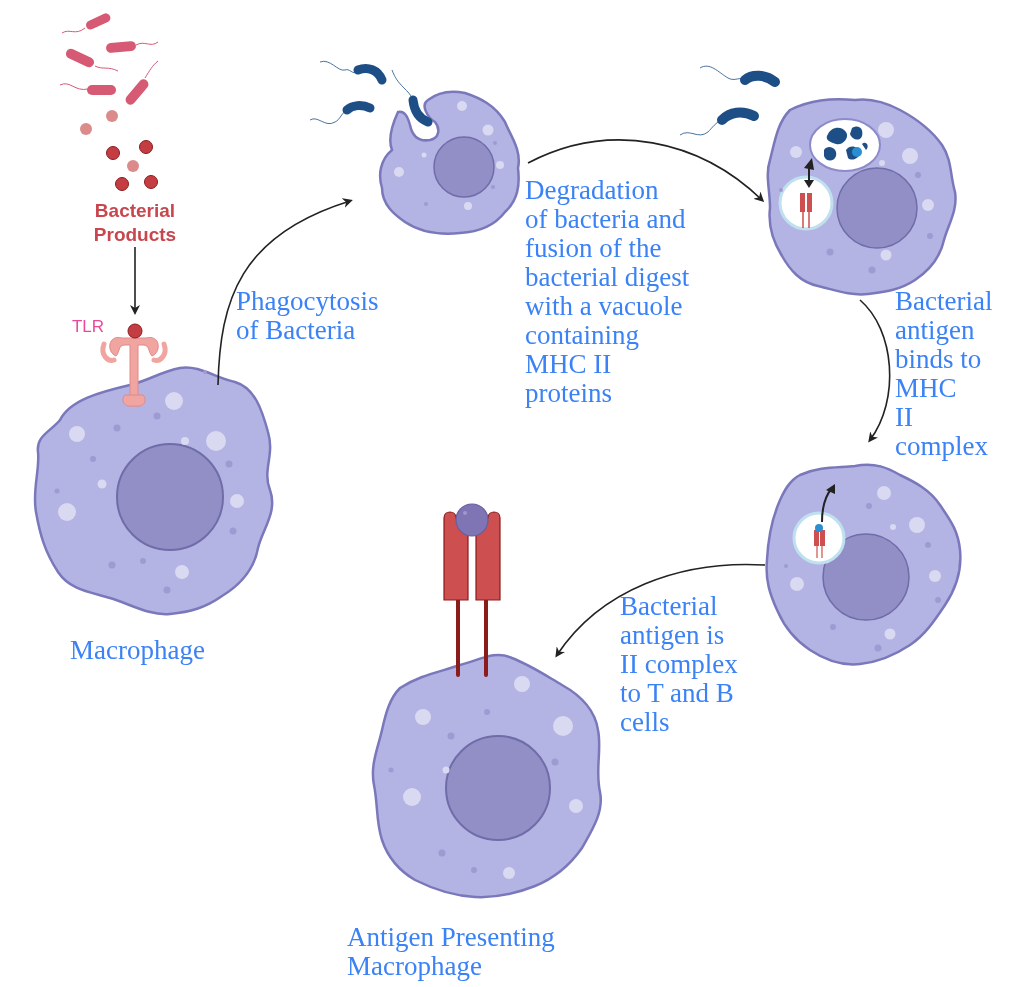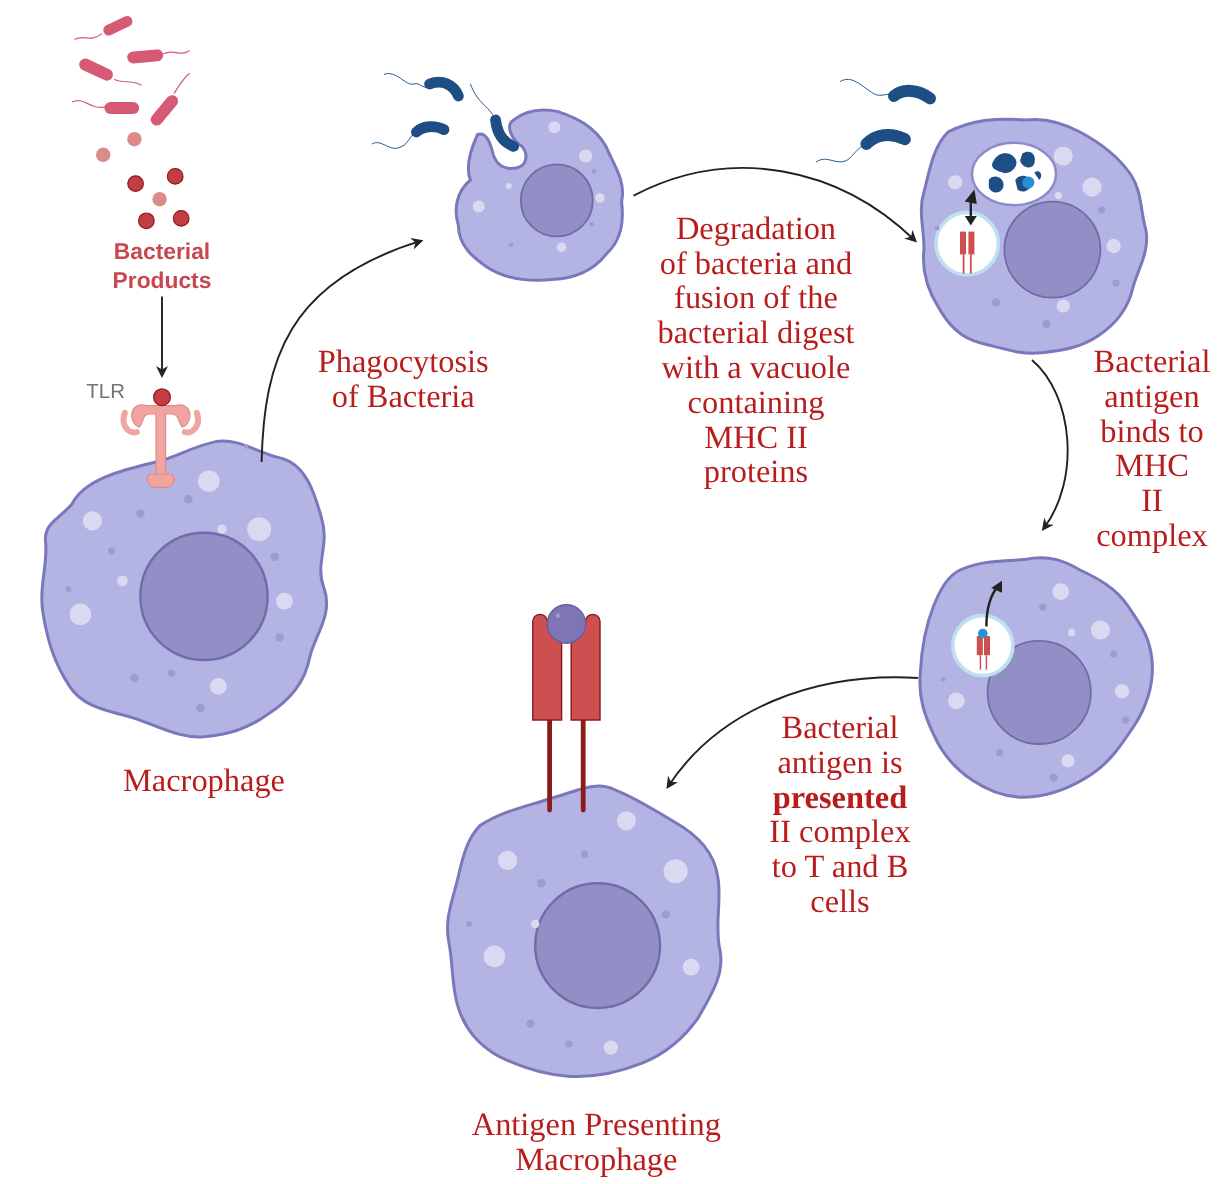--- a/index.html
+++ b/index.html
@@ -3,34 +3,34 @@
 <meta charset="utf-8">
 <style>
   html, body { margin: 0; padding: 0; background: #ffffff; }
   body { width: 1024px; height: 987px; position: relative; overflow: hidden; }
   #stage { position: absolute; left: 0; top: 0; width: 832px; height: 987px; }
   .lbl {
     position: absolute;
     font-family: "Liberation Serif", "DejaVu Serif", serif;
     font-size: 27px;
     line-height: 29px;
-    color: #b91c1c;
-    text-align: center;
+    color: #3b82f6;
+    text-align: left;
     white-space: nowrap;
   }
   .lbl .line { display: block; }
   .lbl .bold { font-weight: bold; }
   .sans {
     position: absolute;
     font-family: "Liberation Sans", "DejaVu Sans", sans-serif;
     text-align: center;
     white-space: nowrap;
   }
   .bp { color: #c8474f; font-weight: bold; font-size: 19px; line-height: 24px; }
-  .tlr { color: #737373; font-size: 17px; }
+  .tlr { color: #ec4899; font-size: 17px; }
 </style>
 </head>
 <body>
 
 <div id="stage">
 <svg width="1024" height="987" viewBox="0 0 1024 987" xmlns="http://www.w3.org/2000/svg">
   <defs>
     <marker id="arrowhead" markerWidth="10" markerHeight="10" refX="7" refY="5" orient="auto" markerUnits="userSpaceOnUse">
       <path d="M0,0 L10,5 L0,10 L3,5 Z" fill="#222"></path>
     </marker>
@@ -276,21 +276,20 @@
   <span class="line">antigen</span>
   <span class="line">binds to</span>
   <span class="line">MHC</span>
   <span class="line">II</span>
   <span class="line">complex</span>
 </div>
 
 <div class="lbl" style="left:620px; top:592px; width:160px;">
   <span class="line">Bacterial</span>
   <span class="line">antigen is</span>
-  <span class="line bold">presented</span>
   <span class="line">II complex</span>
   <span class="line">to T and B</span>
   <span class="line">cells</span>
 </div>
 
 <div class="lbl" style="left:347px; top:923px; width:300px;">
   <span class="line">Antigen Presenting</span>
   <span class="line">Macrophage</span>
 </div>
 </div>

